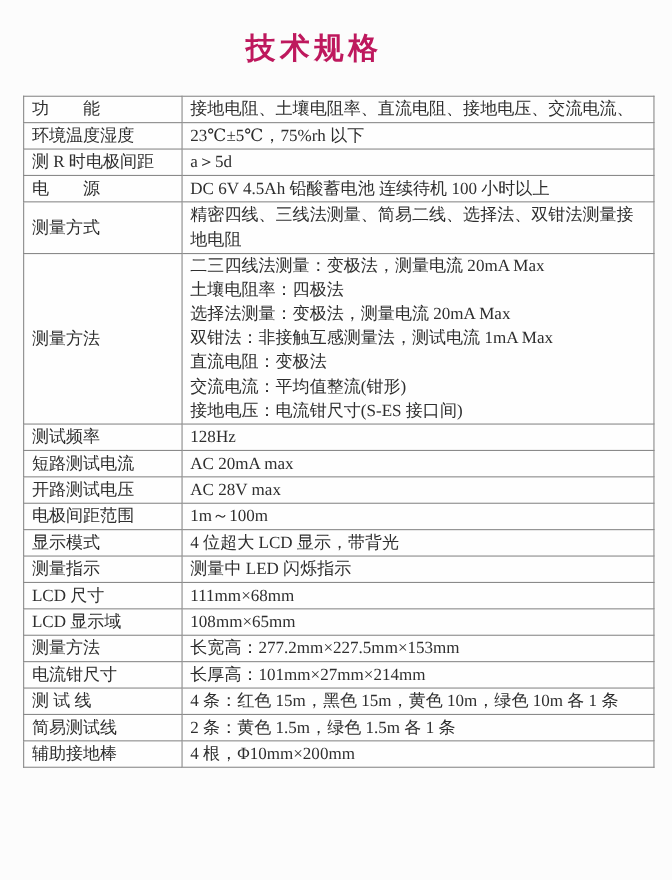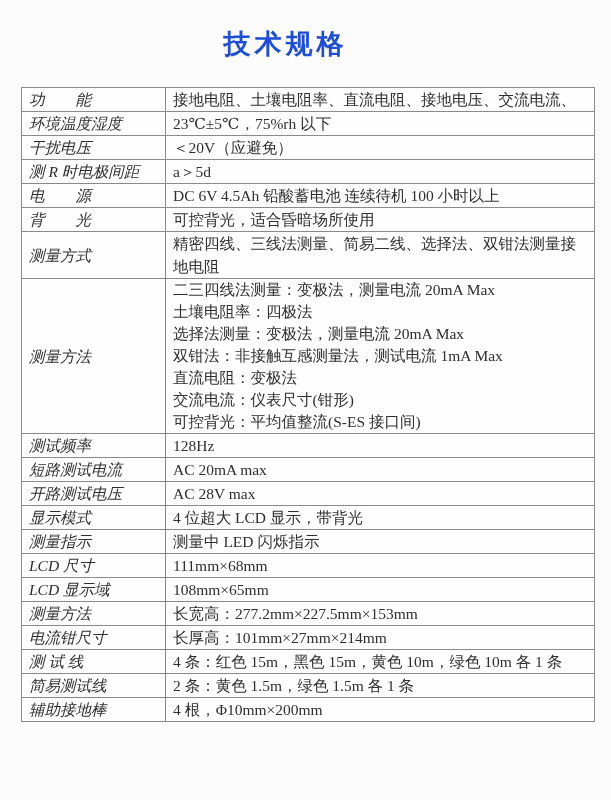--- a/index.html
+++ b/index.html
@@ -18,21 +18,21 @@
     margin: 0;
     position: absolute;
     top: 26px;
     left: 0;
     width: 571px; 
     text-align: center;
     font-family: "Liberation Sans", "DejaVu Sans", sans-serif;
     font-weight: bold;
     font-size: 27px;
     letter-spacing: 4px;
-    color: #1d4ed8;
+    color: #be185d;
   }
   table.spec-table {
     position: absolute;
     left: 21px;
     top: 87px;
     width: 574px;
     border-collapse: collapse;
     table-layout: fixed;
     background: #fefefe;
     font-size: 15.5px;
@@ -41,21 +41,20 @@
   td {
     border: 1px solid #8a8a8a;
     padding: 0 7px;
     line-height: 23px;
     vertical-align: middle;
     overflow: hidden;
   }
   td.label {
     width: 129px;
     white-space: nowrap;
-    font-style: italic;
   }
   td.value.single {
     white-space: nowrap;
   }
   td.value .line {
     white-space: nowrap;
     line-height: 23px;
   }
   td.value.dense .line {
     line-height: 22px;
@@ -74,65 +73,61 @@
   <tbody>
       <tr>
     <td class="label">功　　能</td>
     <td class="value single">接地电阻、土壤电阻率、直流电阻、接地电压、交流电流、</td>
   </tr>
       <tr>
     <td class="label">环境温度湿度</td>
     <td class="value single">23℃±5℃，75%rh 以下</td>
   </tr>
       <tr>
-    <td class="label">干扰电压</td>
-    <td class="value single">＜20V（应避免）</td>
-  </tr>
-      <tr>
     <td class="label">测 R 时电极间距</td>
     <td class="value single">a＞5d</td>
   </tr>
       <tr>
     <td class="label">电　　源</td>
     <td class="value single">DC 6V 4.5Ah 铅酸蓄电池 连续待机 100 小时以上</td>
-  </tr>
-      <tr>
-    <td class="label">背　　光</td>
-    <td class="value single">可控背光，适合昏暗场所使用</td>
   </tr>
       <tr>
     <td class="label">测量方式</td>
     <td class="value">
           <div class="line">精密四线、三线法测量、简易二线、选择法、双钳法测量接</div>
           <div class="line">地电阻</div>
         </td>
   </tr>
       <tr>
     <td class="label">测量方法</td>
     <td class="value dense">
           <div class="line">二三四线法测量：变极法，测量电流 20mA Max</div>
           <div class="line">土壤电阻率：四极法</div>
           <div class="line">选择法测量：变极法，测量电流 20mA Max</div>
           <div class="line">双钳法：非接触互感测量法，测试电流 1mA Max</div>
           <div class="line">直流电阻：变极法</div>
-          <div class="line">交流电流：仪表尺寸(钳形)</div>
-          <div class="line">可控背光：平均值整流(S-ES 接口间)</div>
+          <div class="line">交流电流：平均值整流(钳形)</div>
+          <div class="line">接地电压：电流钳尺寸(S-ES 接口间)</div>
         </td>
   </tr>
       <tr>
     <td class="label">测试频率</td>
     <td class="value single">128Hz</td>
   </tr>
       <tr>
     <td class="label">短路测试电流</td>
     <td class="value single">AC 20mA max</td>
   </tr>
       <tr>
     <td class="label">开路测试电压</td>
     <td class="value single">AC 28V max</td>
+  </tr>
+      <tr>
+    <td class="label">电极间距范围</td>
+    <td class="value single">1m～100m</td>
   </tr>
       <tr>
     <td class="label">显示模式</td>
     <td class="value single">4 位超大 LCD 显示，带背光</td>
   </tr>
       <tr>
     <td class="label">测量指示</td>
     <td class="value single">测量中 LED 闪烁指示</td>
   </tr>
       <tr>

